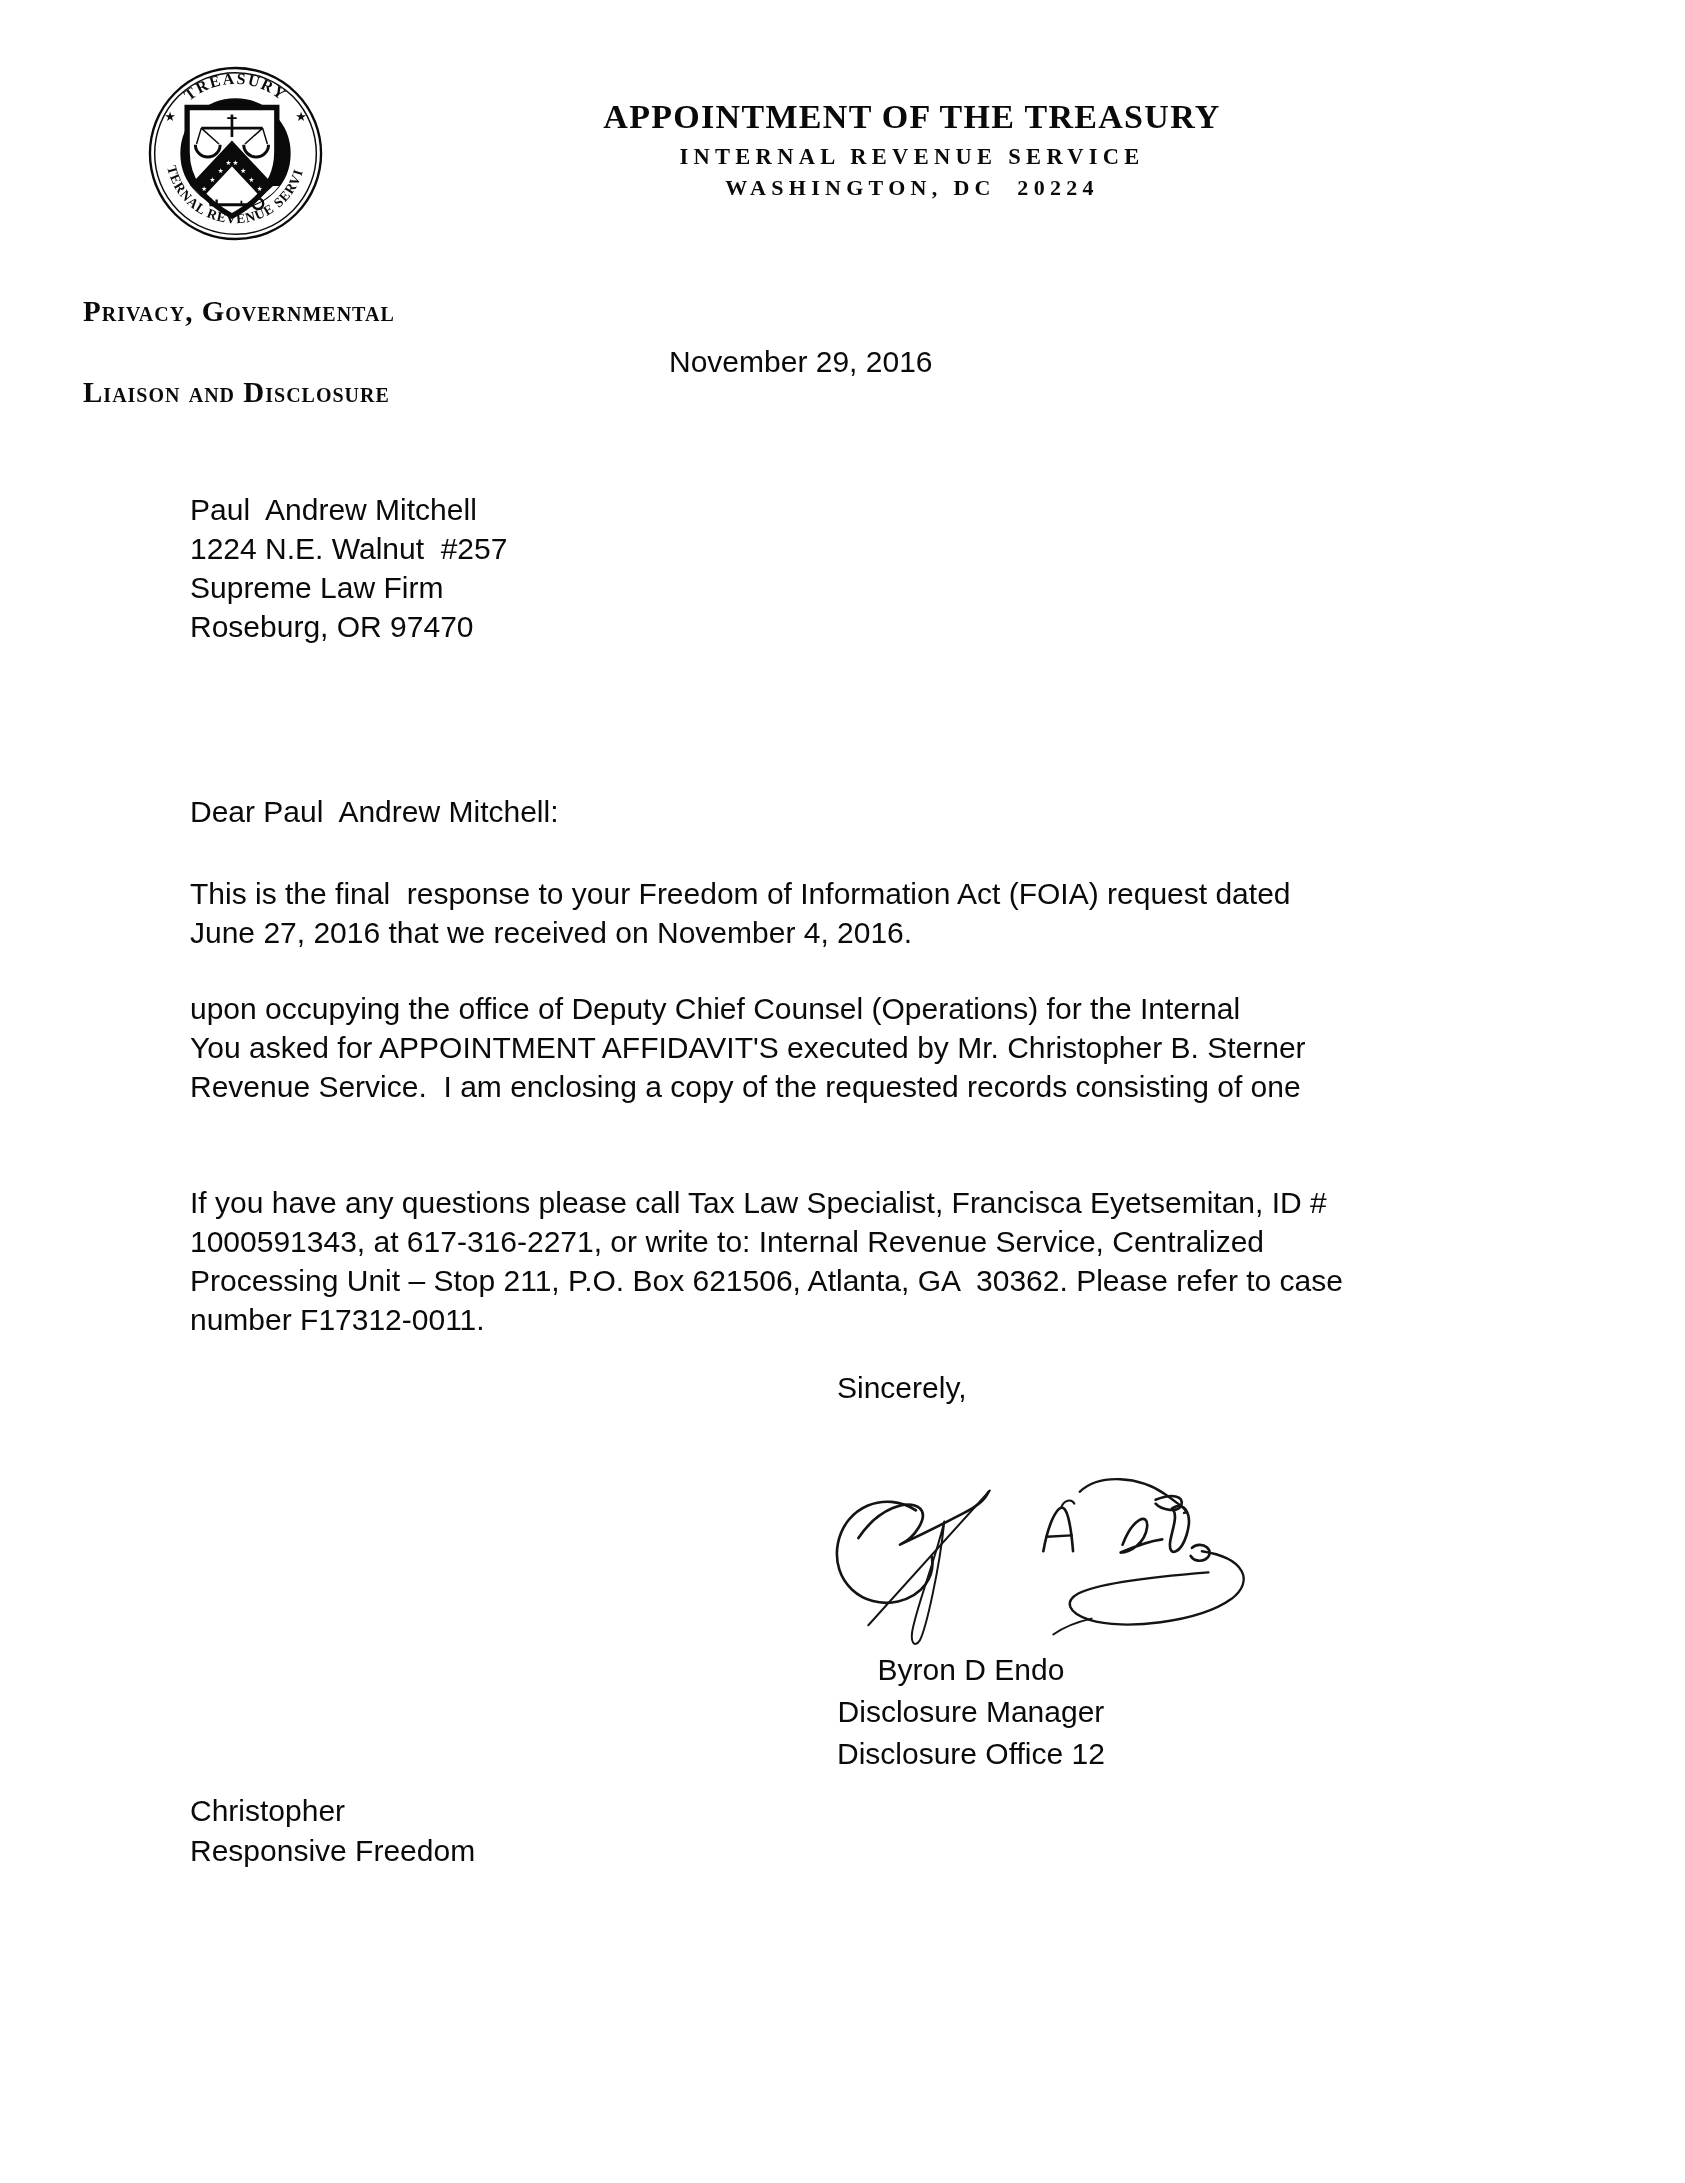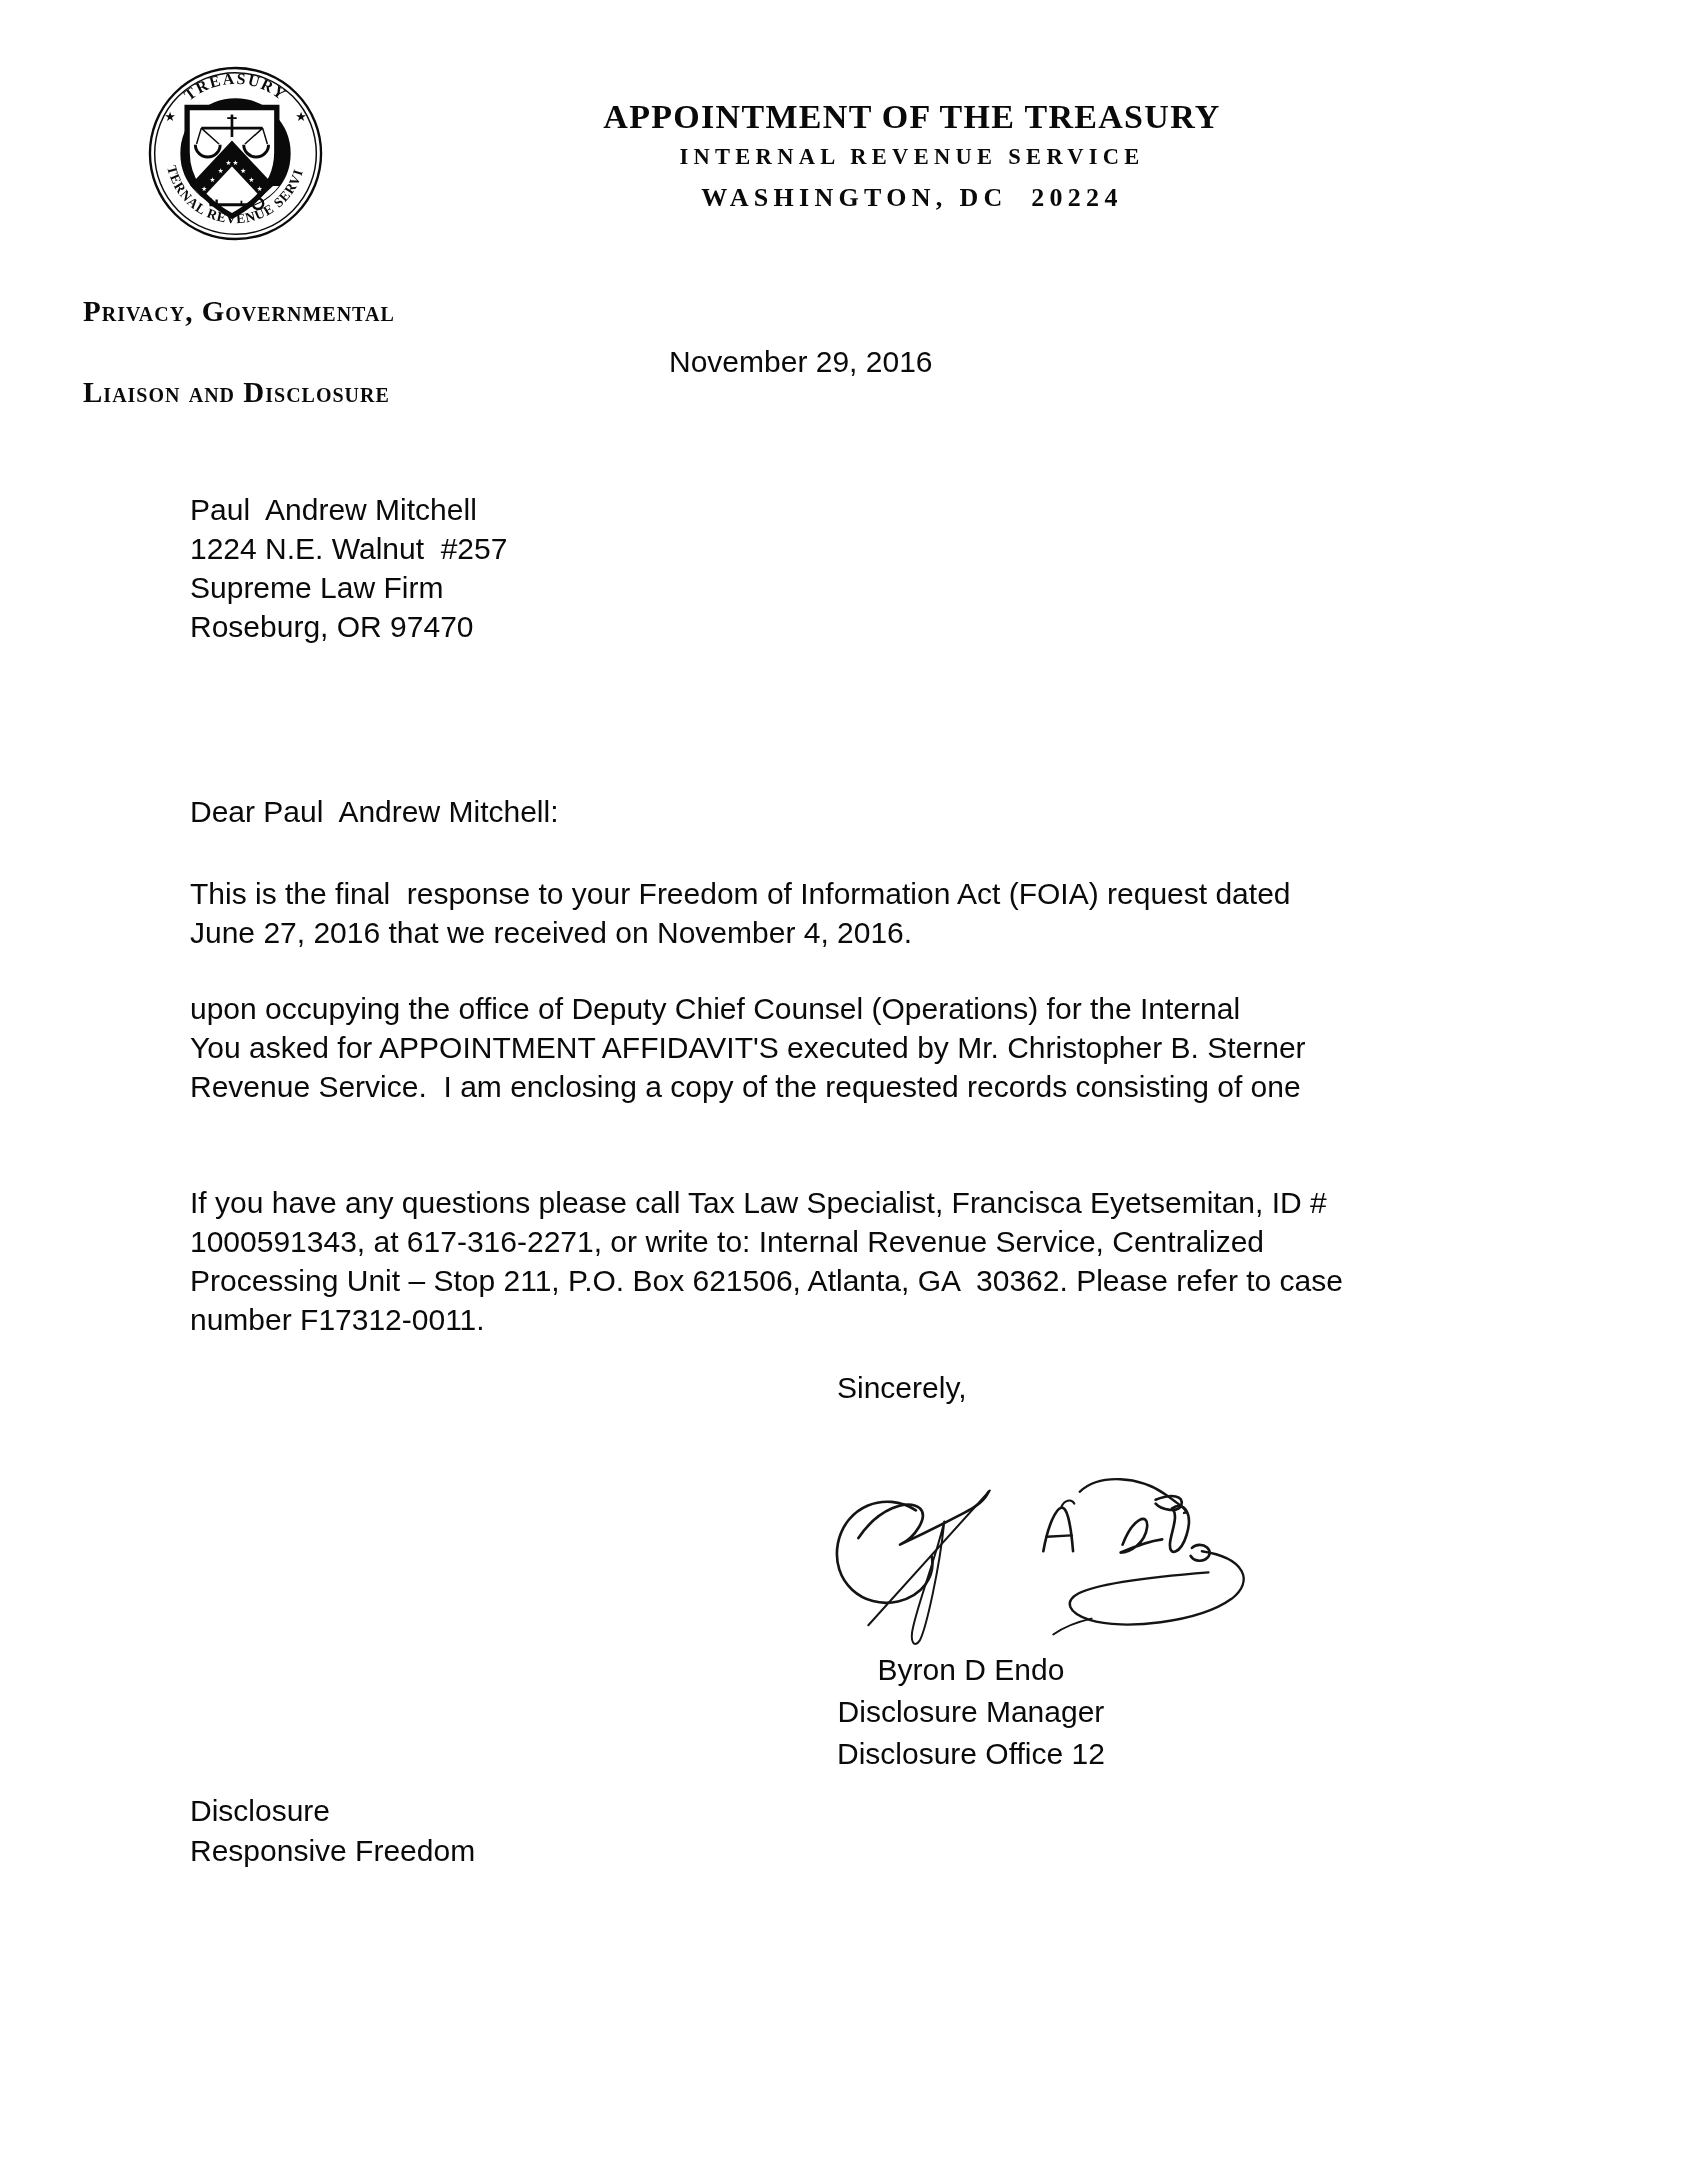--- a/index.html
+++ b/index.html
@@ -27,21 +27,21 @@
   .dept{
     font-family:"Liberation Serif",serif;font-weight:700;
     font-size:34px;line-height:38px;letter-spacing:1.3px;white-space:pre;
   }
   .svc{
     font-family:"Liberation Serif",serif;font-weight:700;
     font-size:22.5px;line-height:26.4px;letter-spacing:5.3px;margin-top:8px;white-space:pre;
   }
   .city{
     font-family:"Liberation Serif",serif;font-weight:700;
-    font-size:26px;line-height:26.4px;letter-spacing:5.3px;margin-top:15px;white-space:pre;
+    font-size:22px;line-height:26.4px;letter-spacing:5.3px;margin-top:5px;white-space:pre;
   }
 
   .date{left:669px;top:342px;}
   .recipient{left:190px;top:490px;}
   .salutation{left:190px;top:792px;}
   .para-0{left:190px;top:874px;}
   .para-1{left:190px;top:989px;}
   .para-2{left:190px;top:1183px;}
   .closing{left:837px;top:1368px;}
   .sig-svg{position:absolute;left:822px;top:1472px;width:444px;height:177px;}
@@ -184,18 +184,18 @@
     </g>
   </svg>
 
   <div class="abs signer">
     <div class="line">Byron D Endo</div>
     <div class="line">Disclosure Manager</div>
     <div class="line">Disclosure Office 12</div>
   </div>
 
   <div class="abs enclosures">
-    <div class="line">Disclosure</div>
+    <div class="line">Christopher</div>
     <div class="line">Responsive Freedom</div>
   </div>
 
 </div>
 
 
 </body></html>

